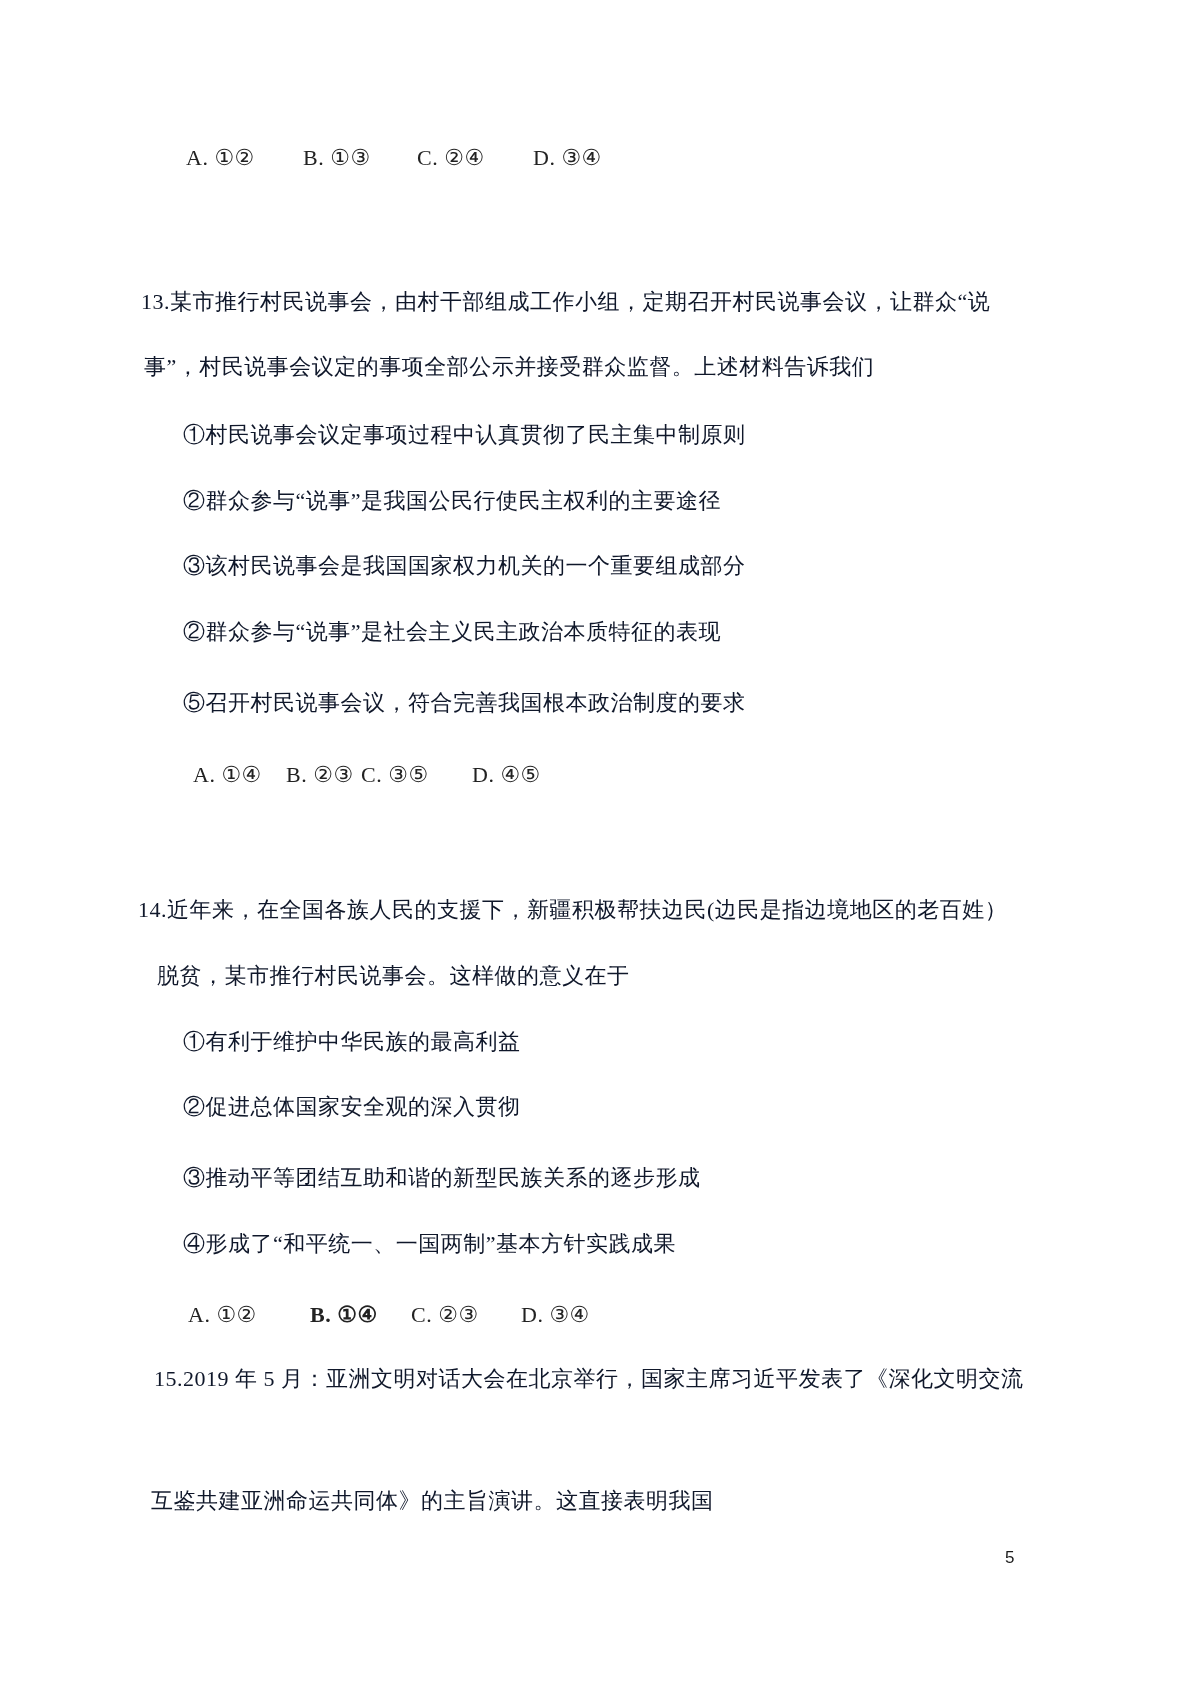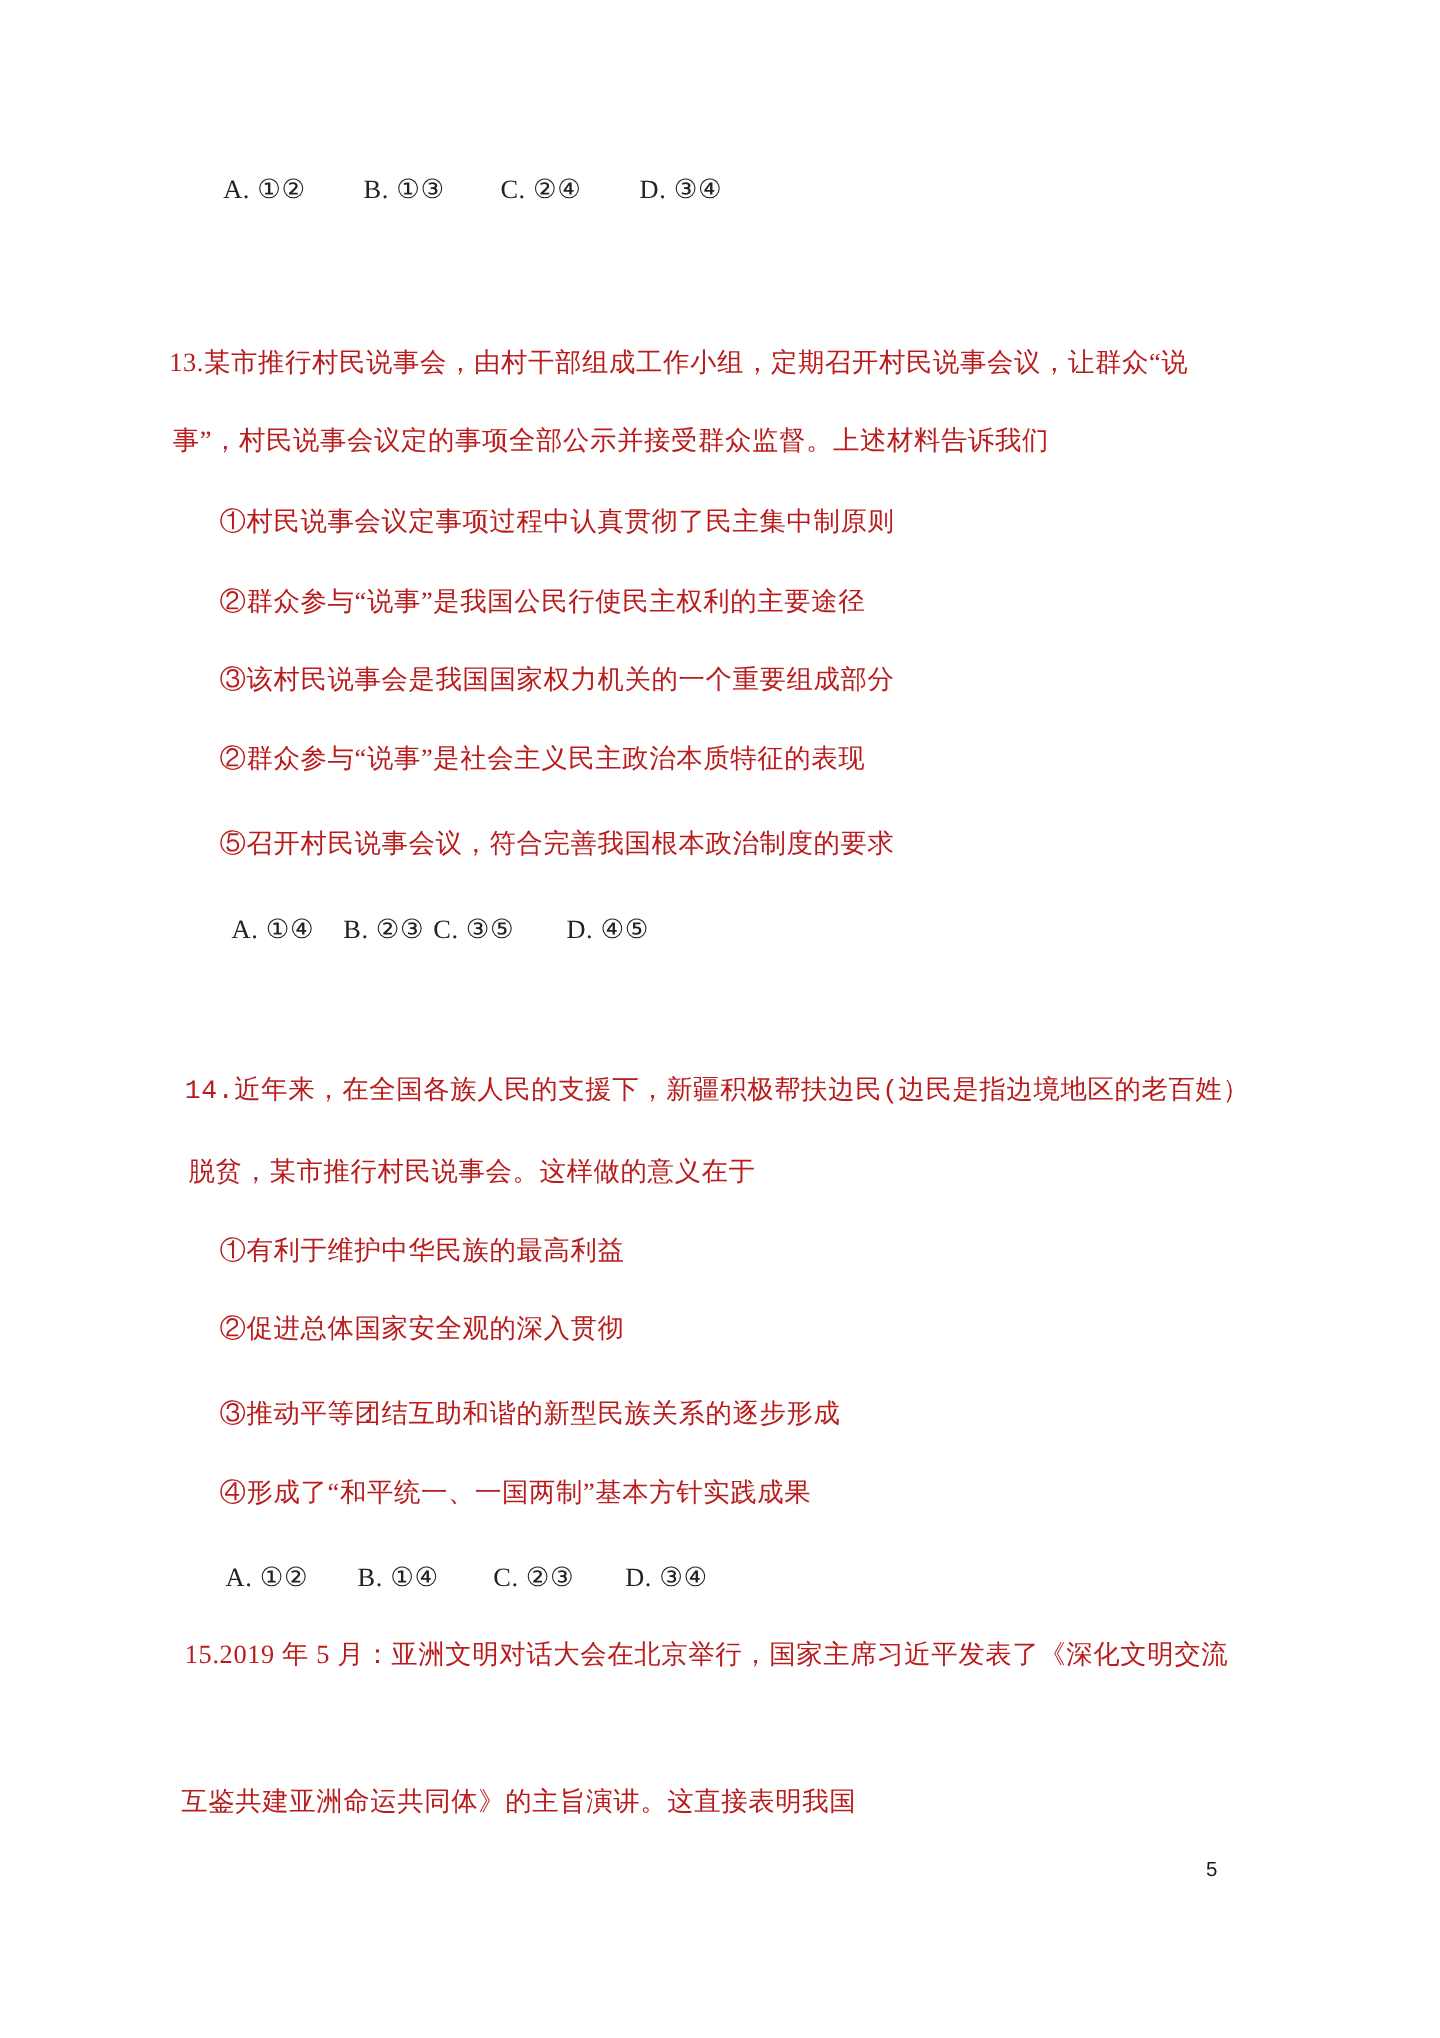--- a/index.html
+++ b/index.html
@@ -15,21 +15,21 @@
     overflow: hidden;
     font-family: "Liberation Serif", "DejaVu Serif", serif;
     color: #222222;
   }
   .line {
     position: absolute;
     font-size: 22px;
     line-height: 30px;
     letter-spacing: 0.5px;
     white-space: nowrap;
-    color: #b91c1c;
+    color: #0f172a;
   }
   .answer-row {
     position: absolute;
     left: 0;
     top: 0;
     width: 100%;
     height: 30px;
   }
   .answer-cell {
     position: absolute;
@@ -69,29 +69,29 @@
     <div class="line" style="left:183px; top:688px;">⑤召开村民说事会议，符合完善我国根本政治制度的要求</div>
     <div class="answer-row" style="top:760px;">
       <span class="answer-cell" style="left:193px;">A. ①④</span>
       <span class="answer-cell" style="left:286px;">B. ②③</span>
       <span class="answer-cell" style="left:361px;">C. ③⑤</span>
       <span class="answer-cell" style="left:472px;">D. ④⑤</span>
     </div>
   </section>
 
   <section>
-    <div class="line" style="left:154px; top:895px;font-family:Liberation Mono, monospace;">14.近年来，在全国各族人民的支援下，新疆积极帮扶边民(边民是指边境地区的老百姓）</div>
+    <div class="line" style="left:138px; top:895px;">14.近年来，在全国各族人民的支援下，新疆积极帮扶边民(边民是指边境地区的老百姓）</div>
     <div class="line" style="left:157px; top:961px;">脱贫，某市推行村民说事会。这样做的意义在于</div>
     <div class="line" style="left:183px; top:1027px;text-align:center;">①有利于维护中华民族的最高利益</div>
     <div class="line" style="left:183px; top:1092px;">②促进总体国家安全观的深入贯彻</div>
     <div class="line" style="left:183px; top:1163px;">③推动平等团结互助和谐的新型民族关系的逐步形成</div>
     <div class="line" style="left:183px; top:1229px;">④形成了“和平统一、一国两制”基本方针实践成果</div>
     <div class="answer-row" style="top:1300px;">
       <span class="answer-cell" style="left:188px;">A. ①②</span>
-      <span class="answer-cell" style="left:298px;">B. ①④</span>
+      <span class="answer-cell" style="left:310px;font-weight:bold;">B. ①④</span>
       <span class="answer-cell" style="left:411px;">C. ②③</span>
       <span class="answer-cell" style="left:521px;">D. ③④</span>
     </div>
   </section>
 
   <section>
     <div class="line" style="left:154px; top:1364px;">15.2019 年 5 月：亚洲文明对话大会在北京举行，国家主席习近平发表了《深化文明交流</div>
     <div class="line" style="left:151px; top:1486px;">互鉴共建亚洲命运共同体》的主旨演讲。这直接表明我国</div>
   </section>
 

